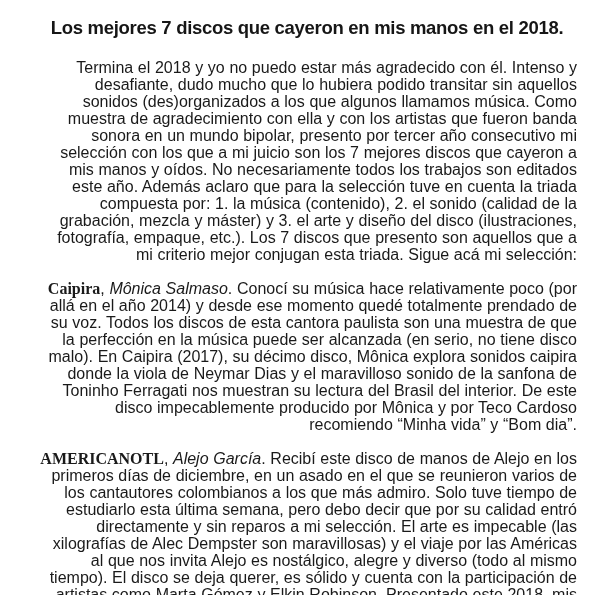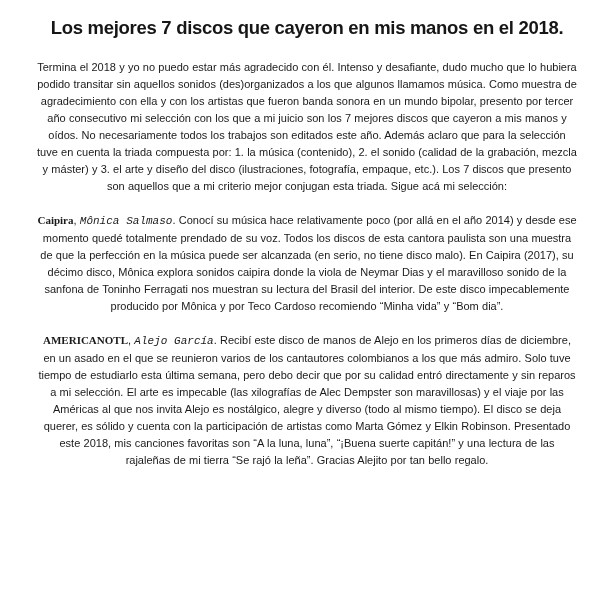--- a/index.html
+++ b/index.html
@@ -22,33 +22,32 @@
     font-size: 18.5px;
     font-weight: bold;
     line-height: 27px;
     margin: 0 -14px 18px -14px;
     text-align: center;
     white-space: nowrap;
     letter-spacing: -0.3px;
     color: #161616;
   }
   .doc-paragraph {
-    font-size: 11px;
+    font-size: 16px;
     line-height: 17px;
     margin: 0 0 17px 0;
-    text-align: center;
+    text-align: right;
     word-spacing: 0.2px;
   }
   .album-name {
     font-weight: bold;
     font-family: Liberation Serif, serif;
   }
   .artist-name {
     font-style: italic;
-    font-family: Liberation Mono, monospace;
   }
 </style>
 </head>
 <body>
 
 <div class="page">
 
   <h1 class="doc-title">Los mejores 7 discos que cayeron en mis manos en el 2018.</h1>
 
   <p class="doc-paragraph"><span>Termina el 2018 y yo no puedo estar más agradecido con él. Intenso y desafiante, dudo mucho que lo hubiera podido transitar sin aquellos sonidos (des)organizados a los que algunos llamamos música. Como muestra de agradecimiento con ella y con los artistas que fueron banda sonora en un mundo bipolar, presento por tercer año consecutivo mi selección con los que a mi juicio son los 7 mejores discos que cayeron a mis manos y oídos. No necesariamente todos los trabajos son editados este año. Además aclaro que para la selección tuve en cuenta la triada compuesta por: 1. la música (contenido), 2. el sonido (calidad de la grabación, mezcla y máster) y 3. el arte y diseño del disco (ilustraciones, fotografía, empaque, etc.). Los 7 discos que presento son aquellos que a mi criterio mejor conjugan esta triada. Sigue acá mi selección:</span></p>

